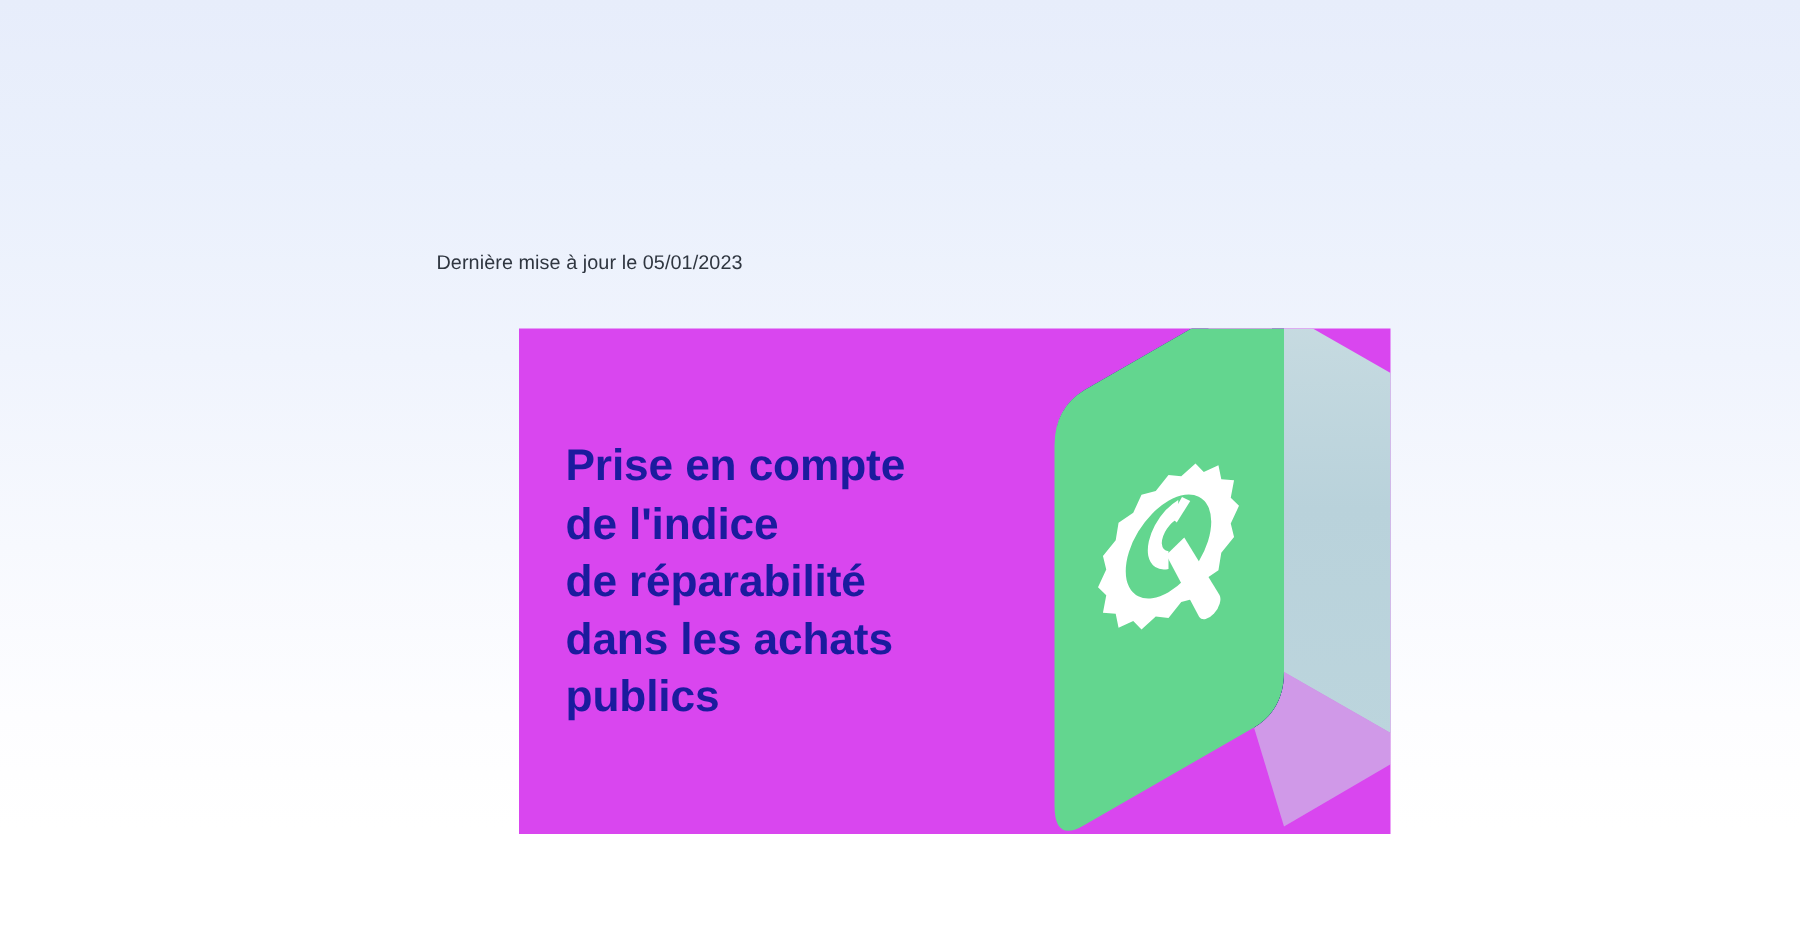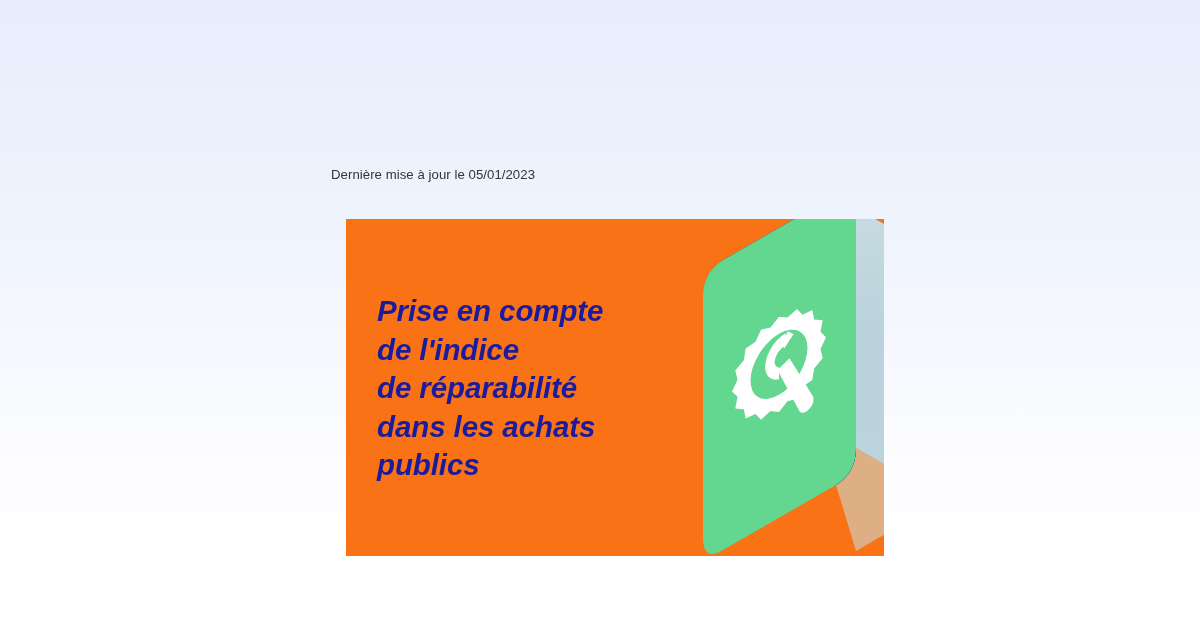--- a/index.html
+++ b/index.html
@@ -49,33 +49,31 @@
 
   .last-update {
     position: absolute;
     left: 291px;
     top: 166px;
     font-size: 13.2px;
     line-height: 18px;
     font-weight: normal;
     color: #2f3640;
     letter-spacing: 0.05px;
-    margin-left: 40px;
   }
 
   
   .illustration-card {
     position: absolute;
     left: 346px;
     top: 219px;
-    width: 538px;
+    width: 581px;
     height: 337px;
-    background: #f97316;
+    background: #d946ef;
     overflow: hidden;
-    font-style: italic;
   }
 
   .card-text {
     position: absolute;
     left: 31px;
     top: 73px;
     width: 300px;
     font-size: 29.5px;
     line-height: 38.5px;
     font-weight: bold;

